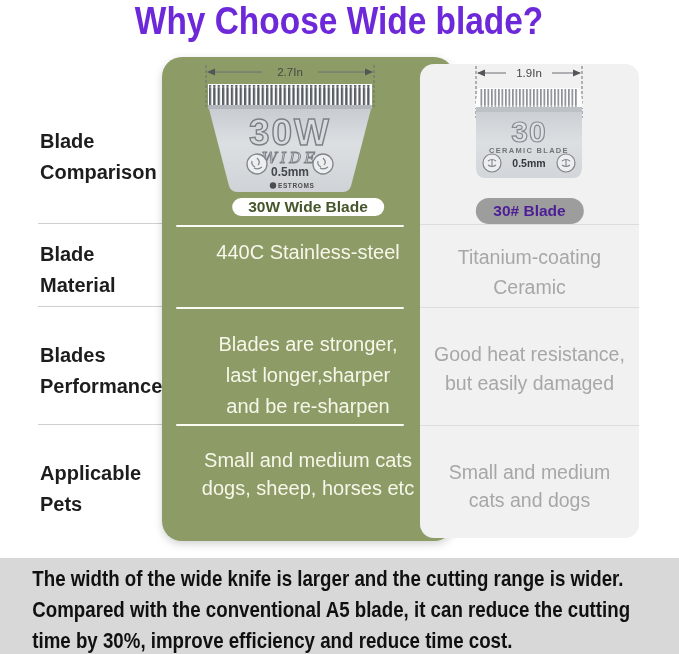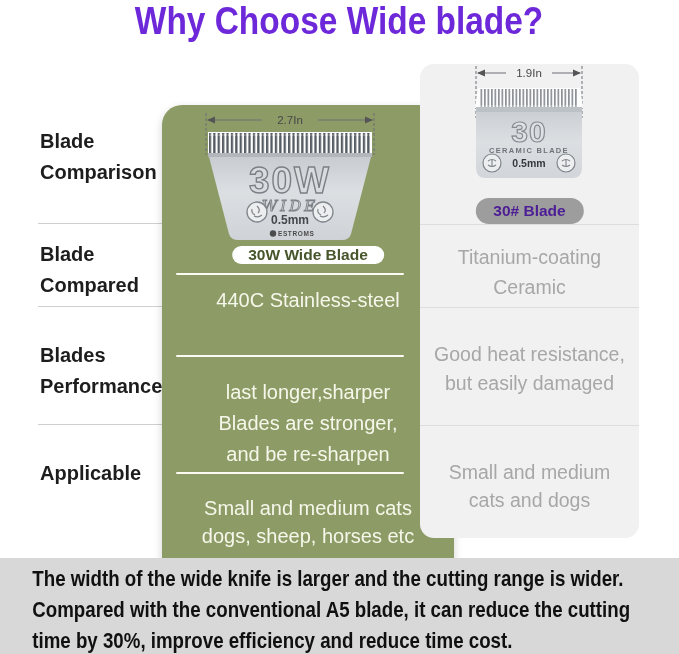--- a/index.html
+++ b/index.html
@@ -22,21 +22,20 @@
   .lbl-1{top:126px;} .lbl-2{top:239px;} .lbl-3{top:340px;} .lbl-4{top:458px;}
 
   .left-divider{position:absolute;left:38px;width:124px;height:1px;background:#cfcfcf;}
   .ld-1{top:223px;} .ld-2{top:306px;} .ld-3{top:424px;}
 
   
   .panel-wide{
     position:absolute;left:162px;top:57px;width:292px;height:484px;
     background:#8d9c66;border-radius:20px;
     box-shadow:0 3px 8px rgba(0,0,0,0.18);
-    margin-top:48px;
   }
   .panel-wide .divider{
     position:absolute;left:14px;width:228px;height:2px;background:#fbfbf3;border-radius:1px;
   }
   .pw-d1{top:168px;} .pw-d2{top:250px;} .pw-d3{top:367px;}
   .panel-wide .cell{
     position:absolute;left:0;width:100%;text-align:center;
     color:#f6f7ea;font-size:20px;
   }
   .pw-material{top:180px;line-height:30px;}
@@ -92,28 +91,29 @@
   <div class="title">
     <span>Why Choose Wide blade?</span>
   </div>
 
   <div class="row-label lbl-1">
     <div>Blade</div>
     <div>Comparison</div>
   </div>
   <div class="row-label lbl-2">
     <div>Blade</div>
-    <div>Compared</div>
+    <div>Material</div>
   </div>
   <div class="row-label lbl-3">
     <div>Blades</div>
     <div>Performance</div>
   </div>
   <div class="row-label lbl-4">
     <div>Applicable</div>
+    <div>Pets</div>
   </div>
 
   <div class="left-divider ld-1"></div>
   <div class="left-divider ld-2"></div>
   <div class="left-divider ld-3"></div>
 
   <div class="panel-wide">
 
     <svg class="blade-svg-wide" width="180" height="132" viewBox="0 0 180 132">
       <defs>
@@ -162,22 +162,22 @@
     <div class="badge-wide">30W Wide Blade</div>
 
     <div class="divider pw-d1"></div>
     <div class="divider pw-d2"></div>
     <div class="divider pw-d3"></div>
 
     <div class="cell pw-material">
       <div>440C Stainless-steel</div>
     </div>
     <div class="cell pw-perf">
+      <div>Blades are stronger,</div>
       <div>last longer,sharper</div>
-      <div>Blades are stronger,</div>
       <div>and be re-sharpen</div>
     </div>
     <div class="cell pw-pets">
       <div>Small and medium cats</div>
       <div>dogs, sheep, horses etc</div>
     </div>
   </div>
 
   <div class="panel-std">
 

